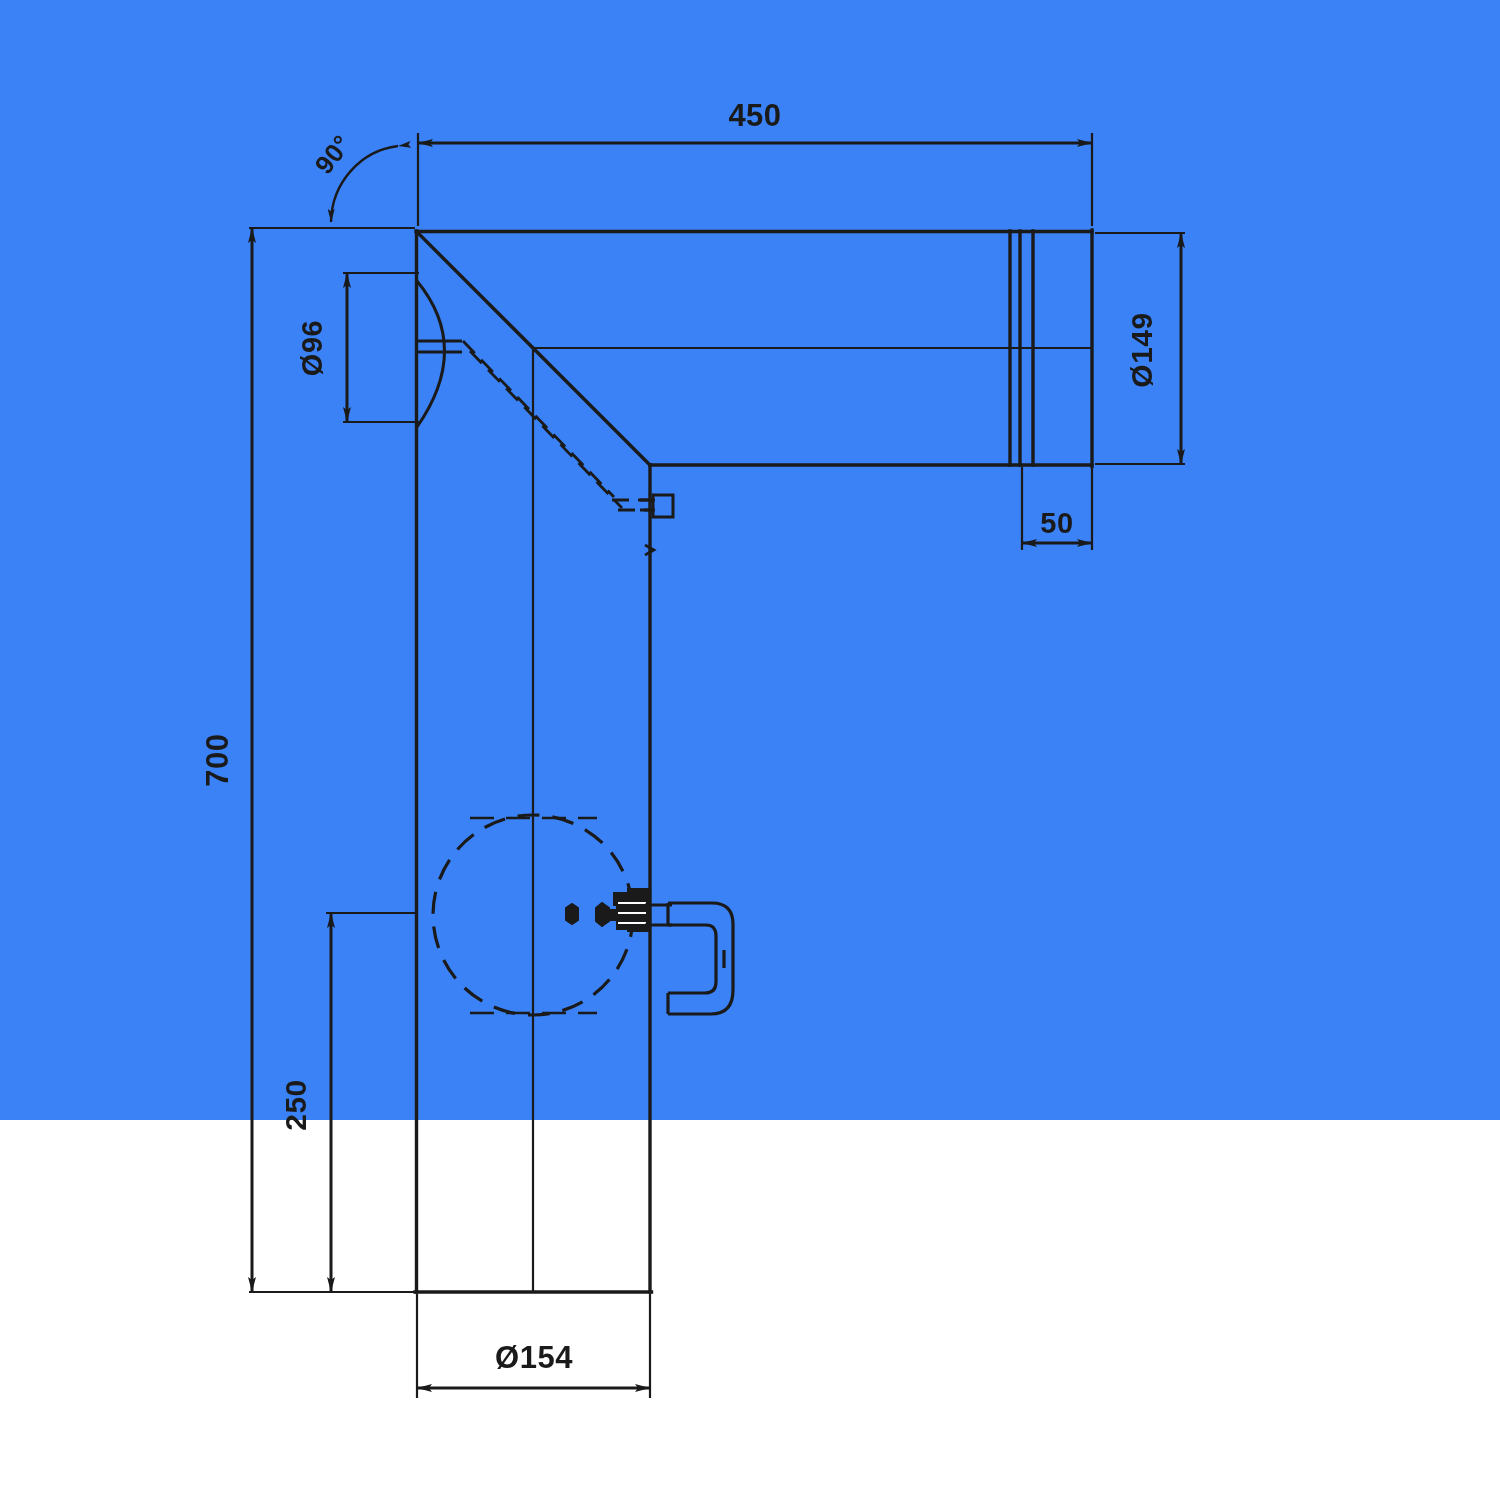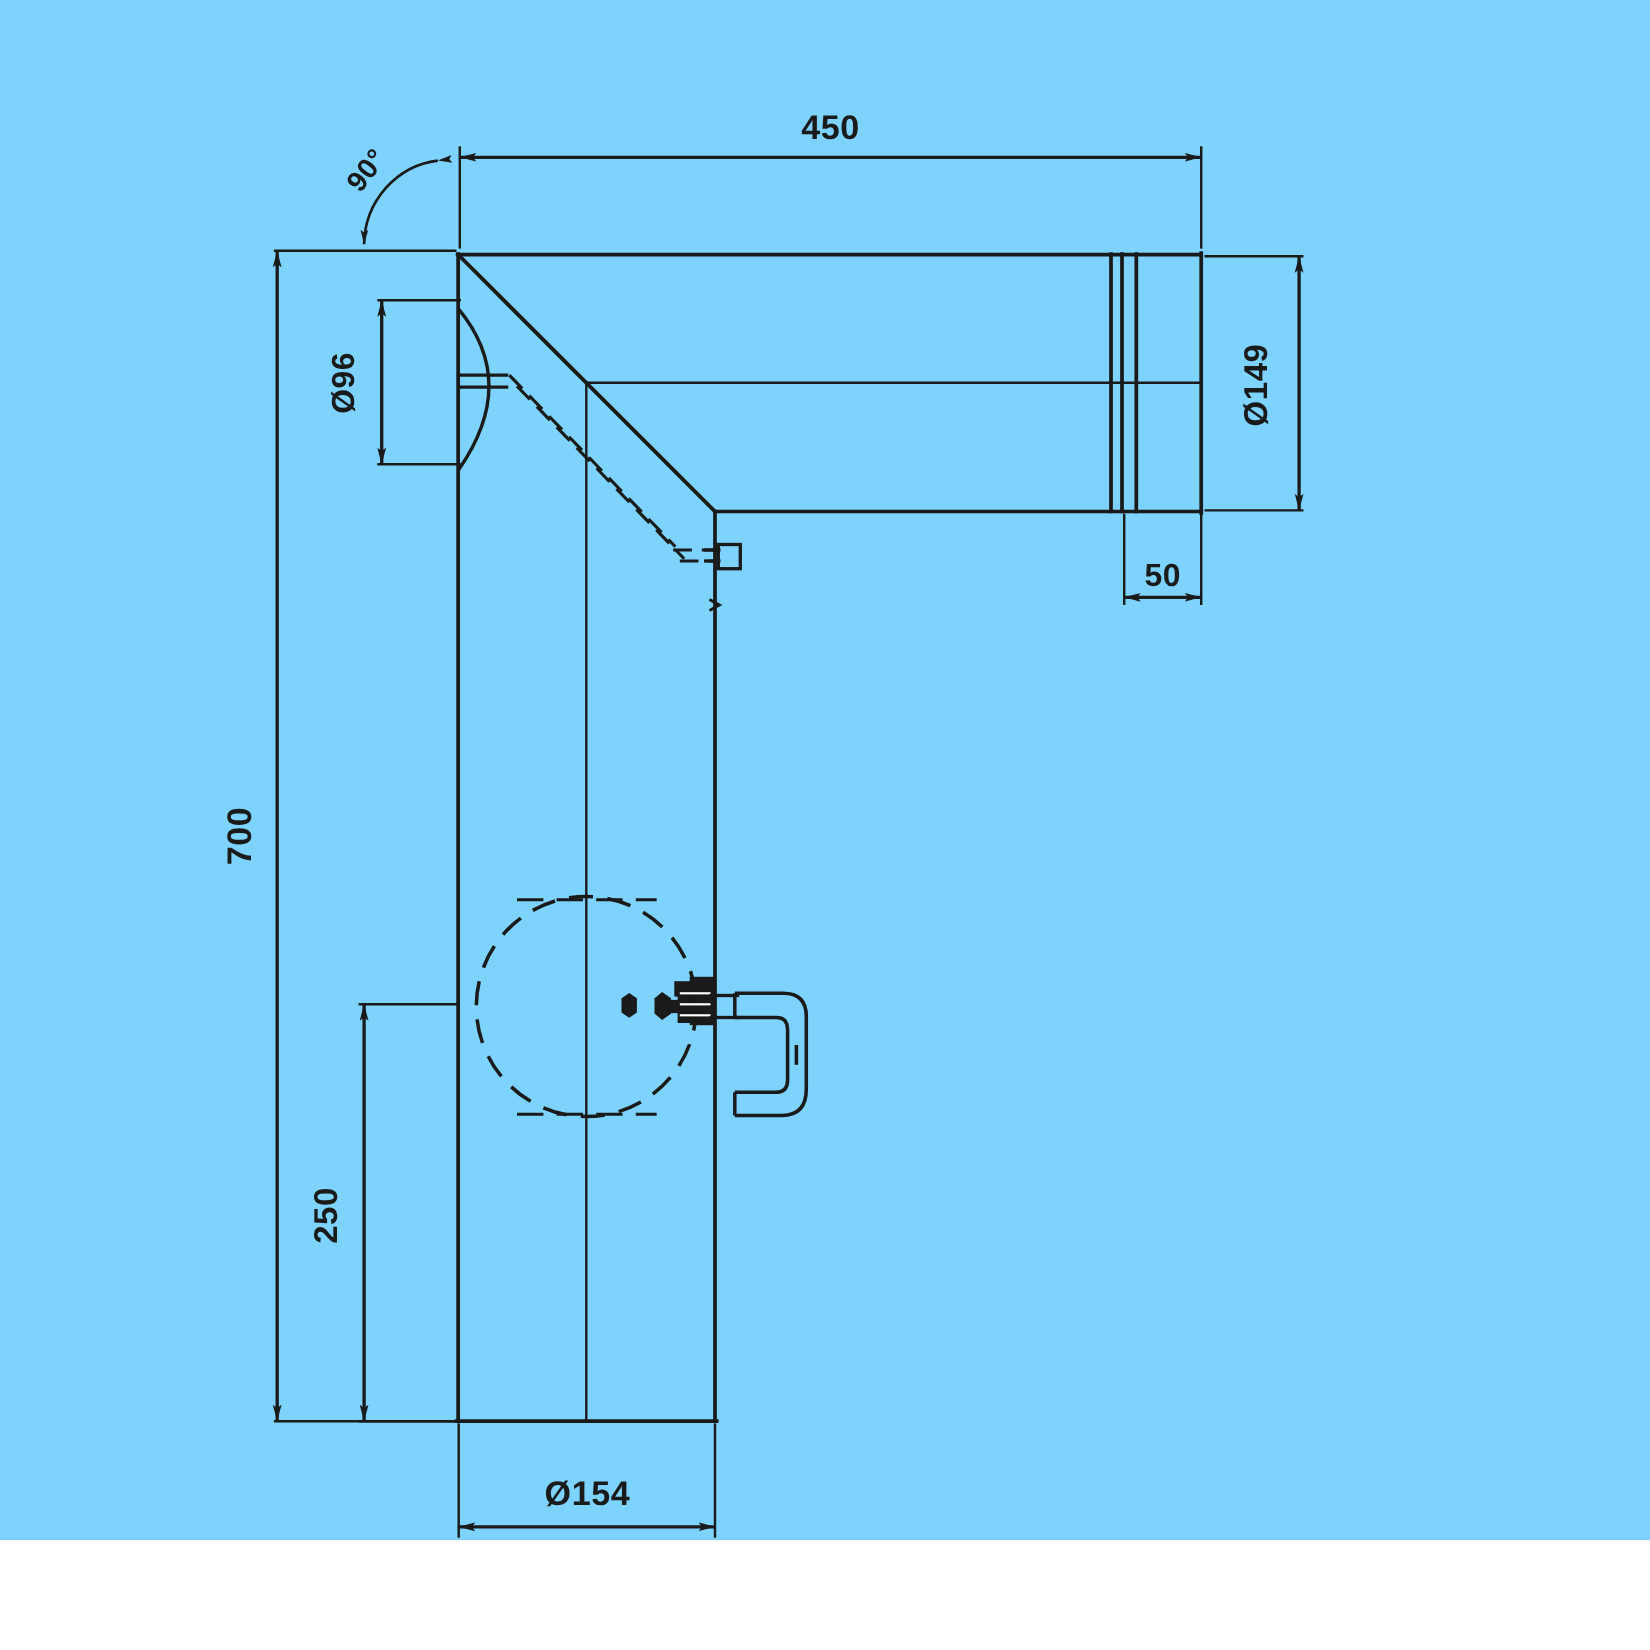--- a/index.html
+++ b/index.html
@@ -10,22 +10,22 @@
   }
   body {
     width: 1500px;
     height: 1500px;
     font-family: "Liberation Sans", sans-serif;
     overflow: hidden;
   }
   #drawing-root {
     position: relative;
     width: 1500px;
-    height: 1400px;
-    background: #7dd3fc;
+    height: 1120px;
+    background: #3b82f6;
   }
   #drawing-svg {
     position: absolute;
     top: 0;
     left: 0;
     width: 1500px;
     height: 1500px;
     display: block;
   }
   .dim-text {

